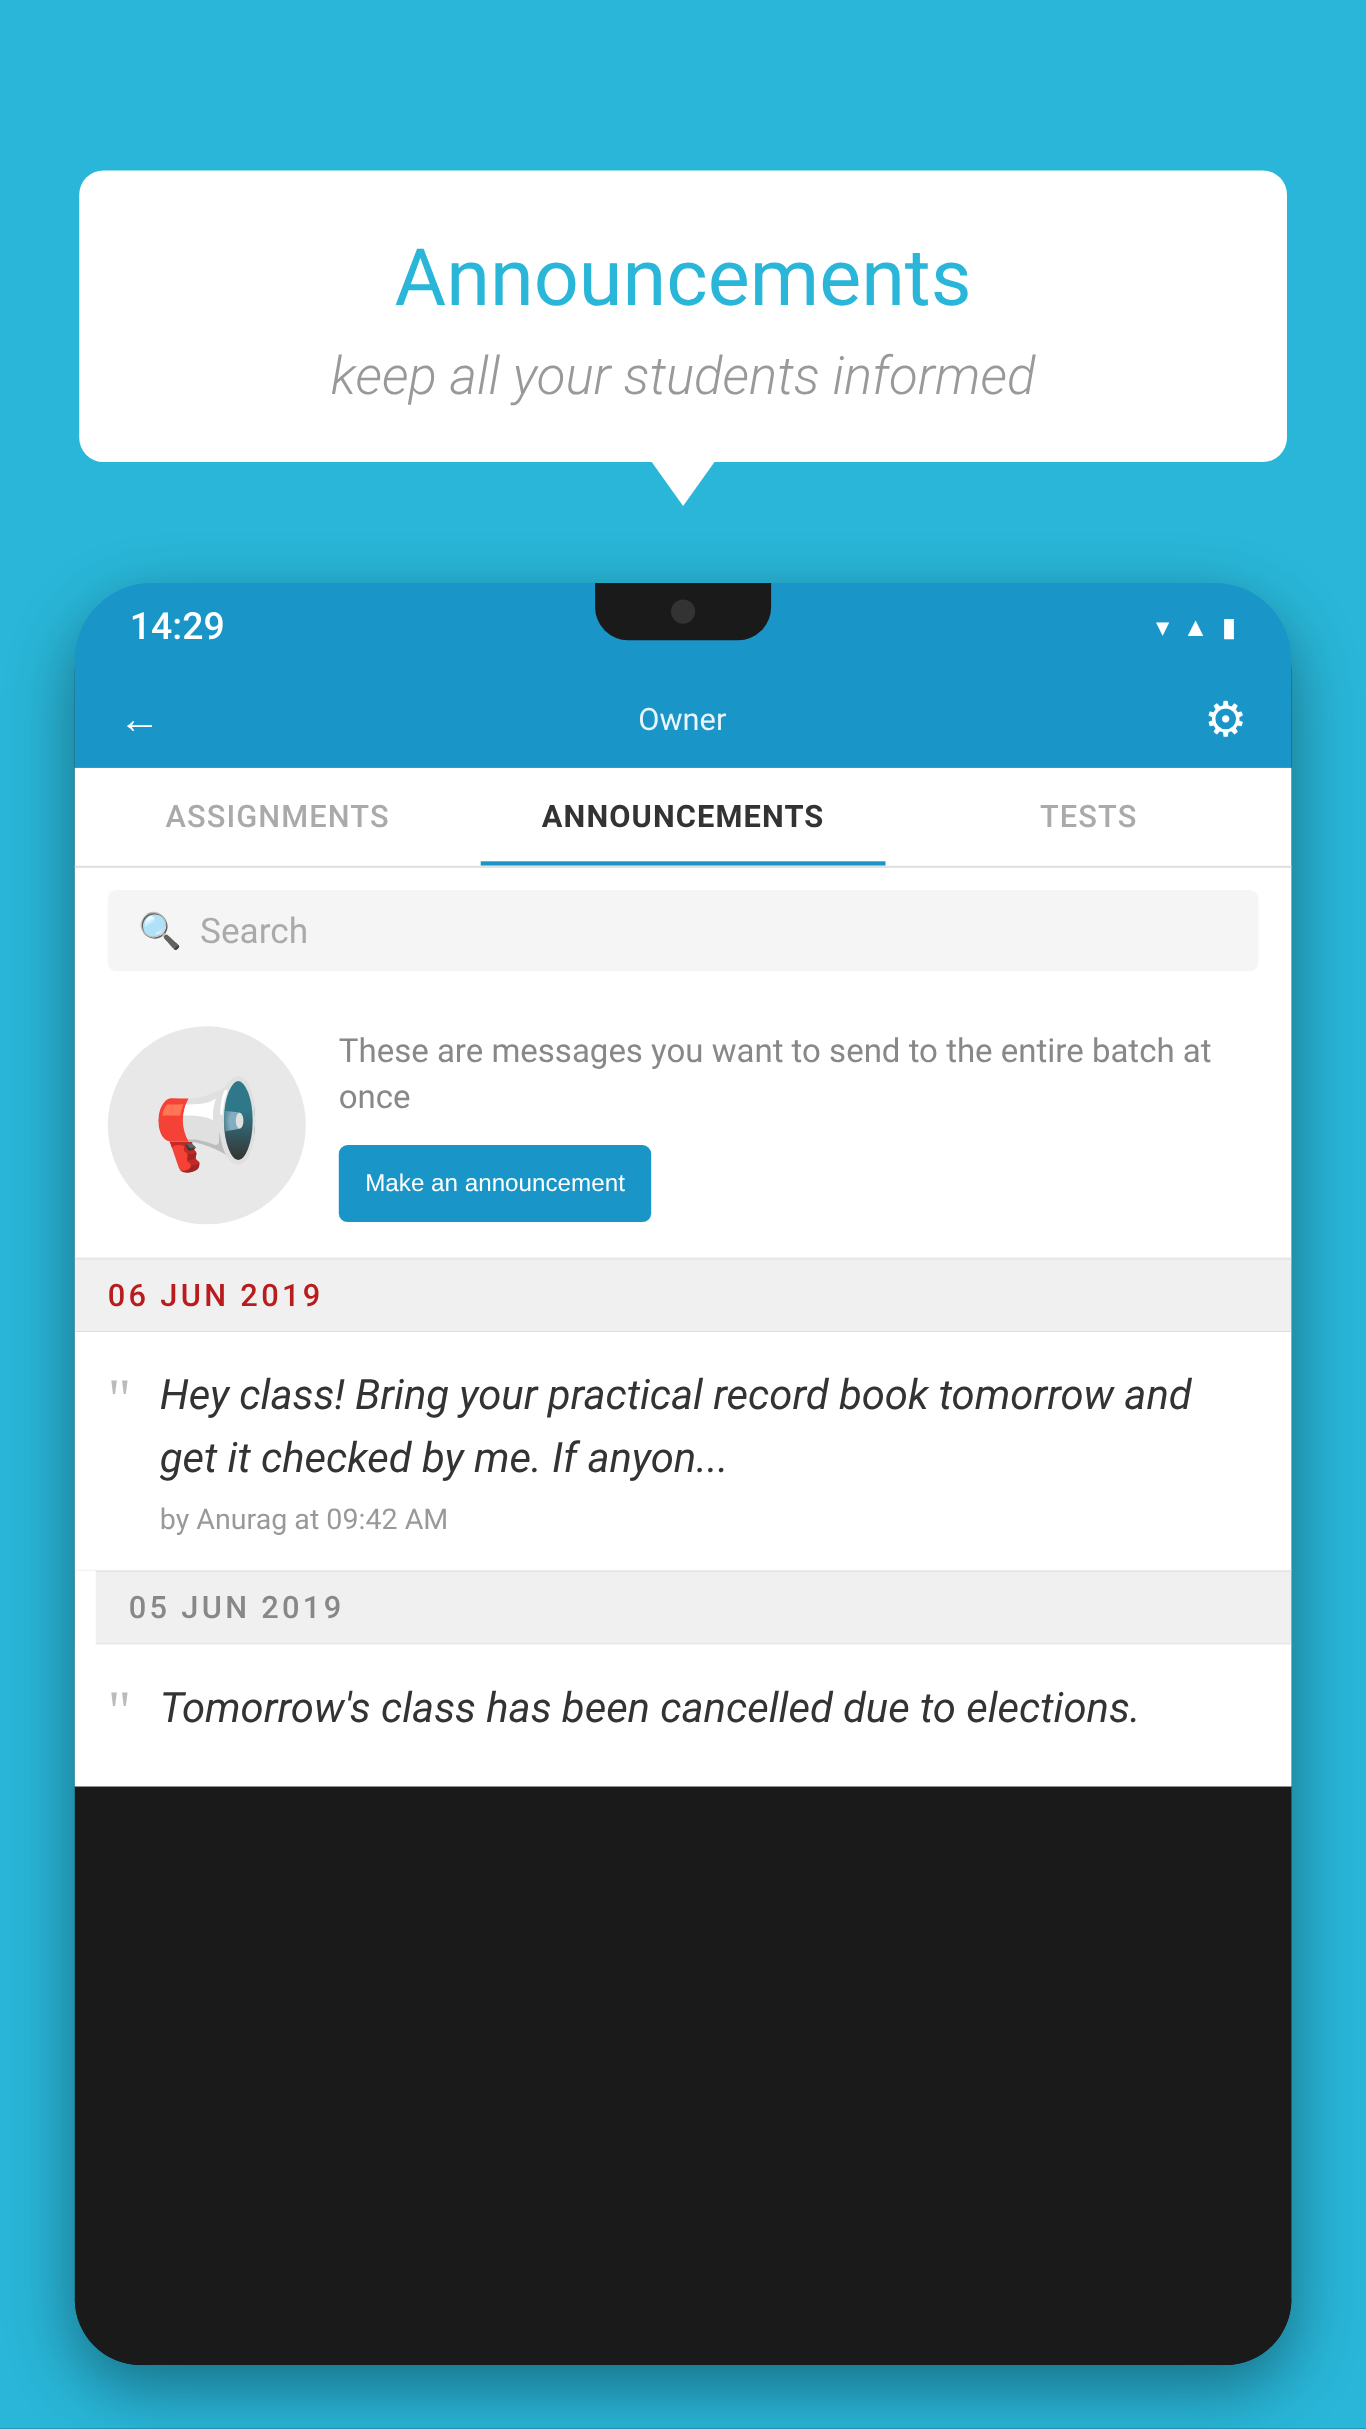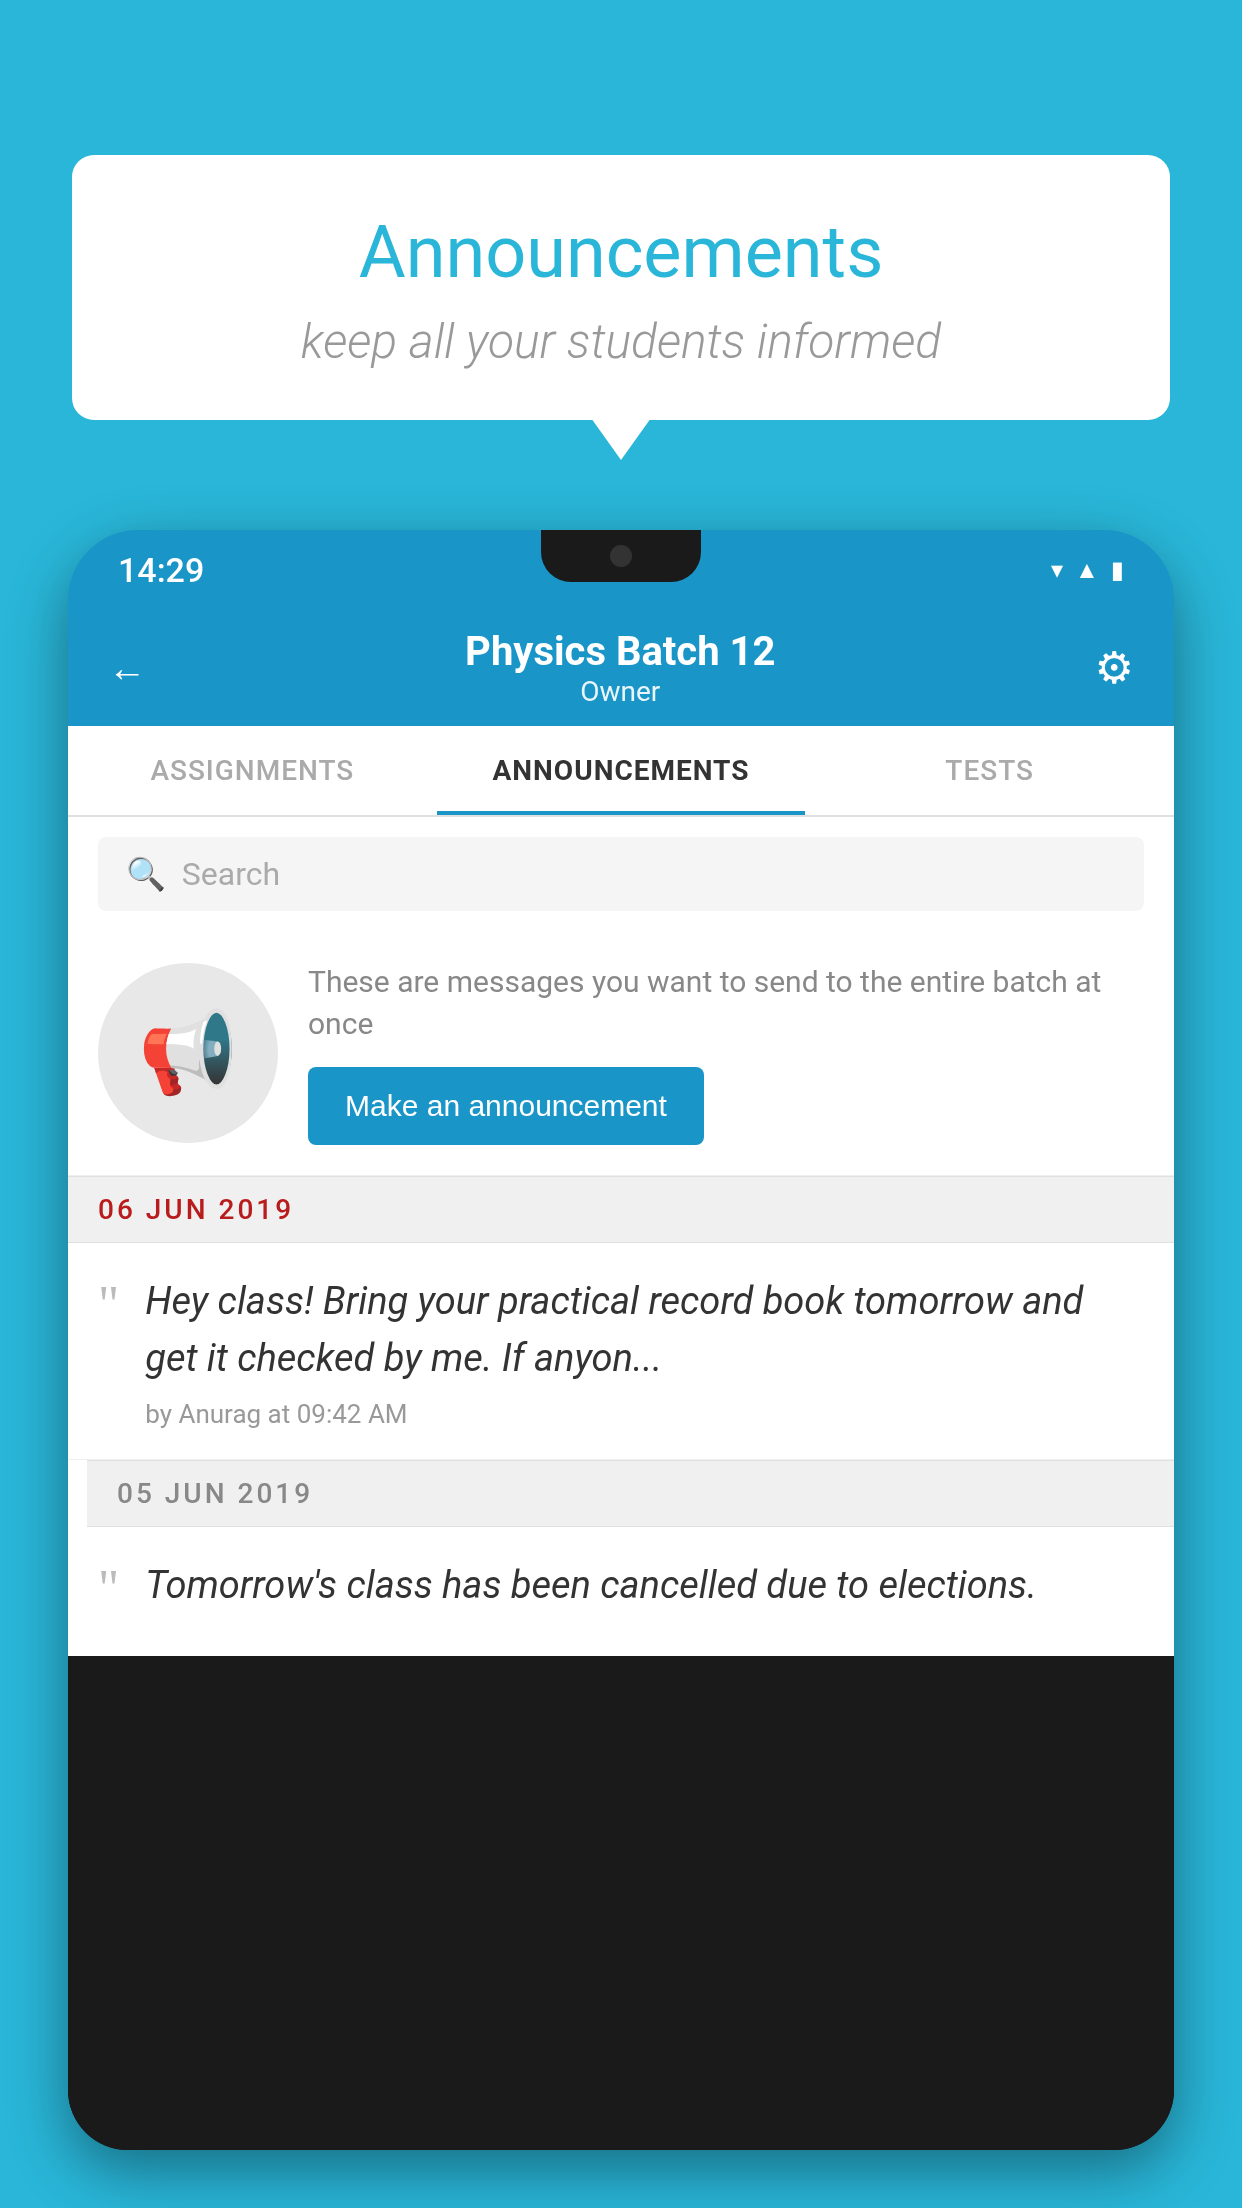--- a/index.html
+++ b/index.html
@@ -268,22 +268,22 @@
       font-size: 30px;
       line-height: 1.4;
       margin-bottom: 22px;
     }
 
     .make-announcement-btn {
       background: #1a95c8;
       color: white;
       border: none;
       border-radius: 8px;
-      padding: 22px 37px;
-      font-size: 30px;
+      padding: 22px 24px;
+      font-size: 22px;
       font-weight: 500;
       cursor: pointer;
       white-space: nowrap;
     }
 
     
     .date-separator {
       background: #f0f0f0;
       padding: 16px 30px;
       font-size: 28px;
@@ -382,21 +382,20 @@
       <div class="status-icons">
         <span>▾</span>
         <span>▲</span>
         <span>▮</span>
       </div>
     </div>
 
     <div class="app-header">
       <span class="back-arrow">←</span>
       <div class="header-center">
-        <div class="header-title">Physics Batch 12</div>
         <div class="header-subtitle">Owner</div>
       </div>
       <span class="gear-icon">⚙</span>
     </div>
 
     <div class="tabs-bar">
       <div class="tab-item">
         <span>ASSIGNMENTS</span>
       </div>
       <div class="tab-item active">

